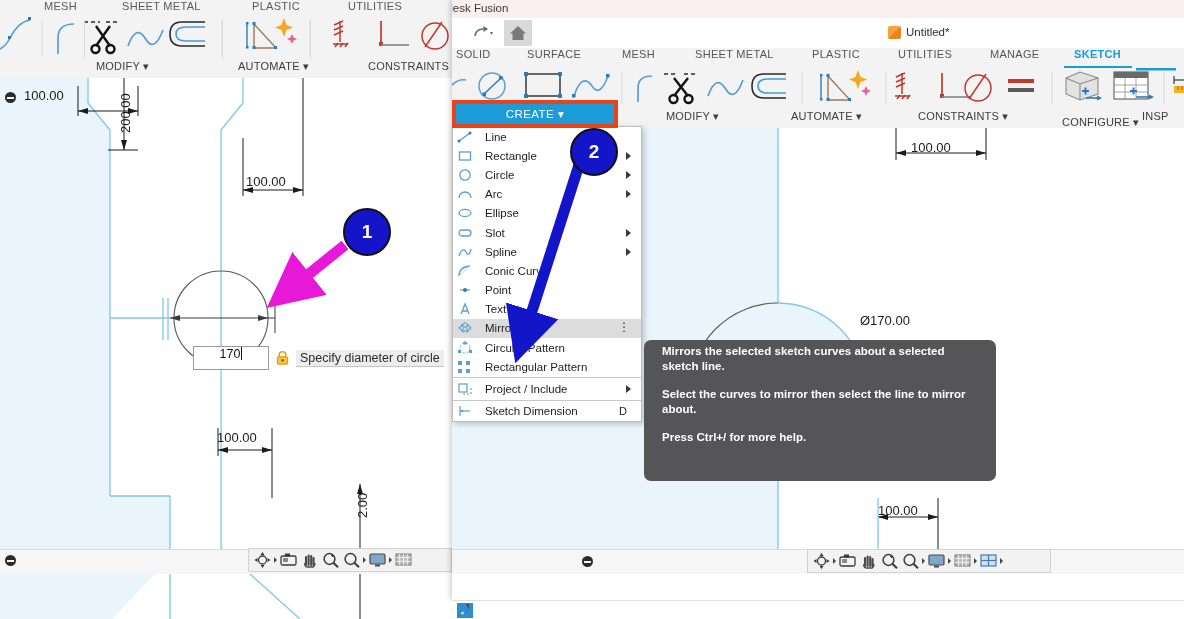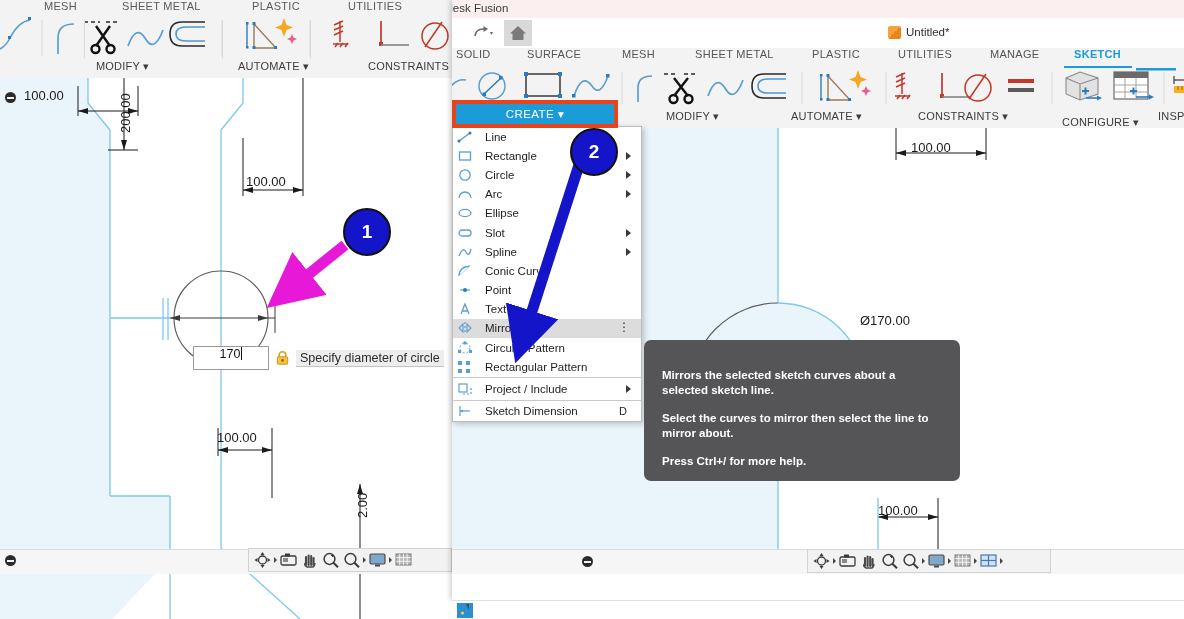--- a/index.html
+++ b/index.html
@@ -49,22 +49,22 @@
   #create-menu{left:452px;top:126px;width:188px;background:#ffffff;border:1px solid #bdbdbd;box-shadow:2px 2px 6px rgba(0,0,0,.22);z-index:30;}
   .mi{position:relative;height:19.2px;display:flex;align-items:center;font-size:11.5px;color:#1d1d1d;padding-left:32px;box-sizing:border-box;}
   .mi.sel{background:#dcdcdc;}
   .mi .arrow{position:absolute;right:10px;top:50%;margin-top:-4px;width:0;height:0;border-left:5px solid #3a3a3a;border-top:4px solid transparent;border-bottom:4px solid transparent;}
   .mi .kbd{position:absolute;right:14px;font-size:11px;color:#1d1d1d;}
   .mi .dots{position:absolute;right:11px;top:50%;margin-top:-6px;color:#2b2b2b;font-size:12px;line-height:11px;letter-spacing:0;}
   .mi .micon{position:absolute;left:4px;top:50%;margin-top:-7px;width:16px;height:14px;}
   .msep{height:1px;background:#c9c9c9;margin:1px 0;}
 
   
-  #tooltip{left:644px;top:340px;width:316px;height:141px;background:#555558;border-radius:7px;color:#ffffff;
-      font-size:11.5px;font-weight:bold;line-height:15px;padding:28px 18px 0 18px;box-sizing:border-box;z-index:50;}
+  #tooltip{left:644px;top:340px;width:352px;height:141px;background:#555558;border-radius:7px;color:#ffffff;
+      font-size:11.5px;font-weight:bold;line-height:15px;padding:4px 18px 0 18px;box-sizing:border-box;z-index:50;}
   #tooltip p{margin:0 0 13px 0;}
   #tooltip p:last-child{margin-bottom:17px;}
 
   
   .badge{position:absolute;width:44px;height:44px;border-radius:50%;background:#1414c8;border:2px solid #111;
       color:#fff;font-size:19px;font-weight:bold;display:flex;align-items:center;justify-content:center;z-index:70;}
 
   
   #dim-input-wrap{left:193px;top:346px;z-index:25;display:flex;align-items:center;gap:7px;}
   #dim-input{width:74px;height:22px;border:1px solid #9a9a9a;background:#fff;display:flex;justify-content:center;
@@ -437,21 +437,21 @@
       <span> ▾</span>
     </div>
     <div class="fpanel-lbl" style="left:466px;top:42px;">
       <span>CONSTRAINTS</span>
       <span> ▾</span>
     </div>
     <div class="fpanel-lbl" style="left:610px;top:42px;margin-top:6px;">
       <span>CONFIGURE</span>
       <span> ▾</span>
     </div>
-    <div class="fpanel-lbl" style="left:706px;top:42px;">INSP</div>
+    <div class="fpanel-lbl" style="left:690px;top:42px;">INSP</div>
   </div>
 
   <div class="abs" style="left:0;top:128px;width:732px;height:421px;background:#ffffff;overflow:hidden;">
     <svg width="732" height="421" style="position:absolute;left:0;top:0;">
       <path d="M -10 -10 L 326 -10 L 326 175 A 88 88 0 0 1 326 351 L 326 421 L -10 421 Z" fill="#e9f4fb"></path>
       <line x1="326" y1="-10" x2="326" y2="175" stroke="#7ec8e8" stroke-width="1.3"></line>
       <path d="M 326 175 A 88 88 0 0 1 326 351" fill="#e9f4fb" stroke="#7ec8e8" stroke-width="1.3"></path>
       <path d="M 326 175 A 88 88 0 0 0 326 351" fill="none" stroke="#5c5c5c" stroke-width="1.15"></path>
       <line x1="326" y1="351" x2="326" y2="421" stroke="#7ec8e8" stroke-width="1.3"></line>
 

